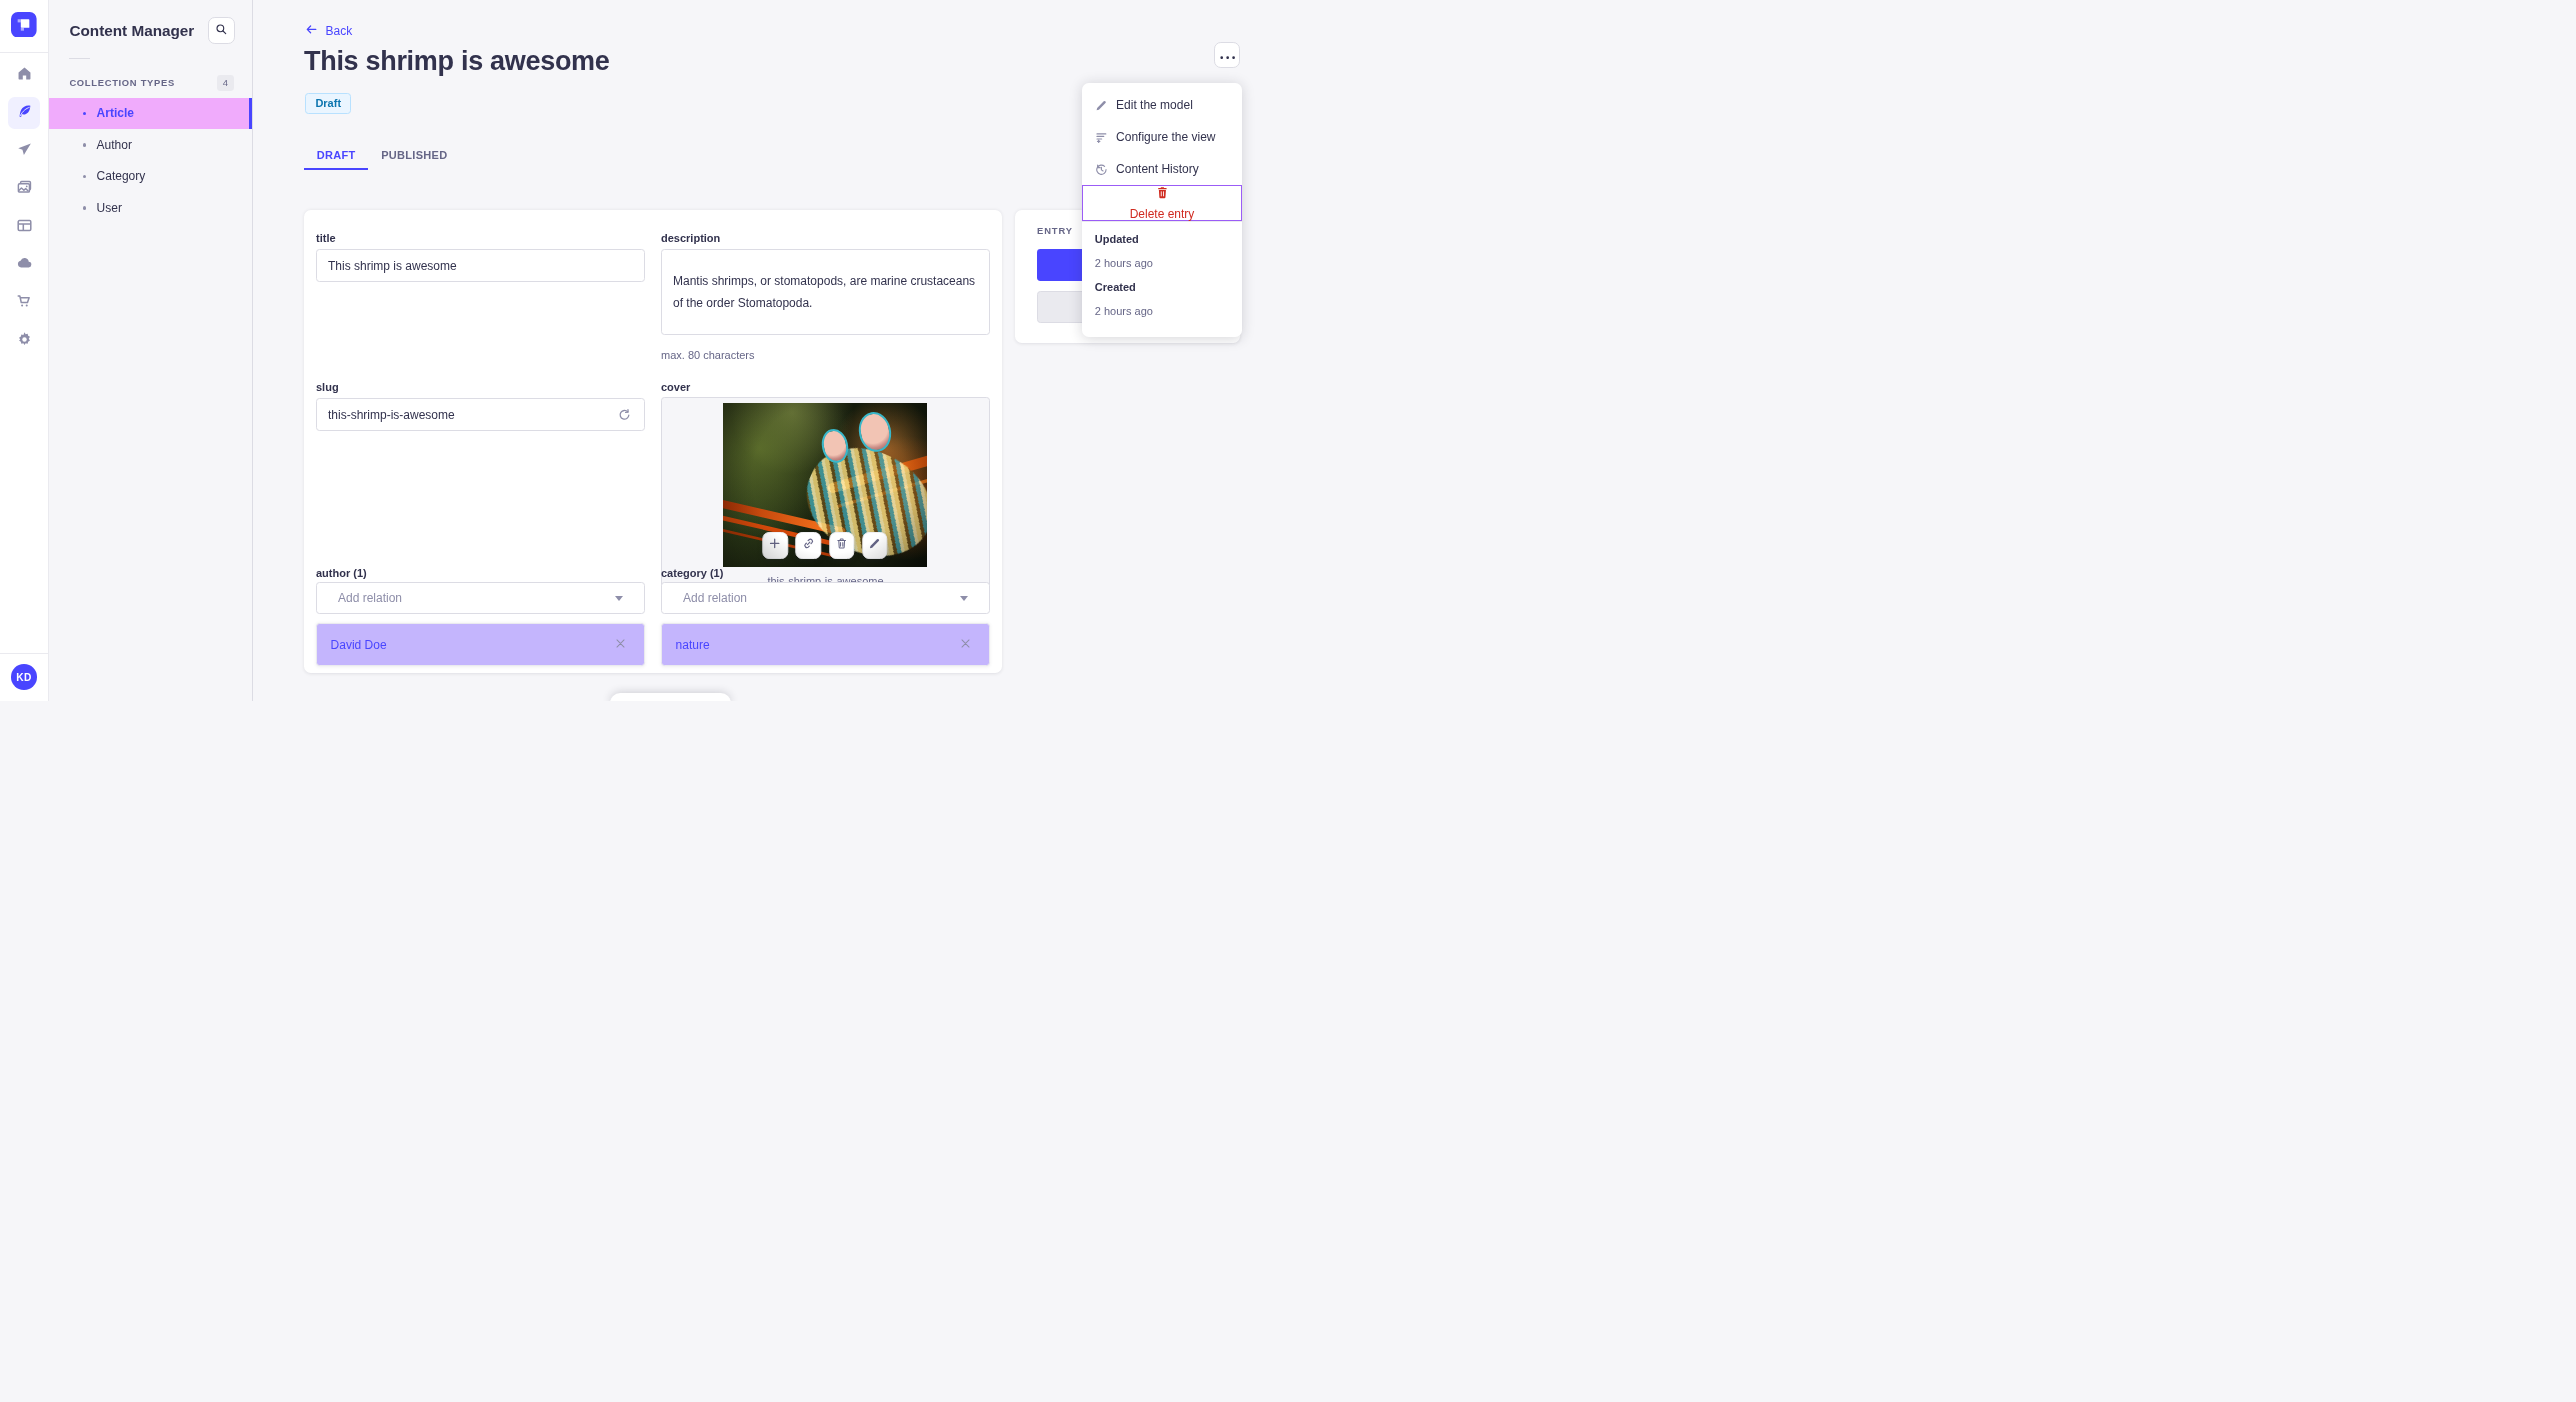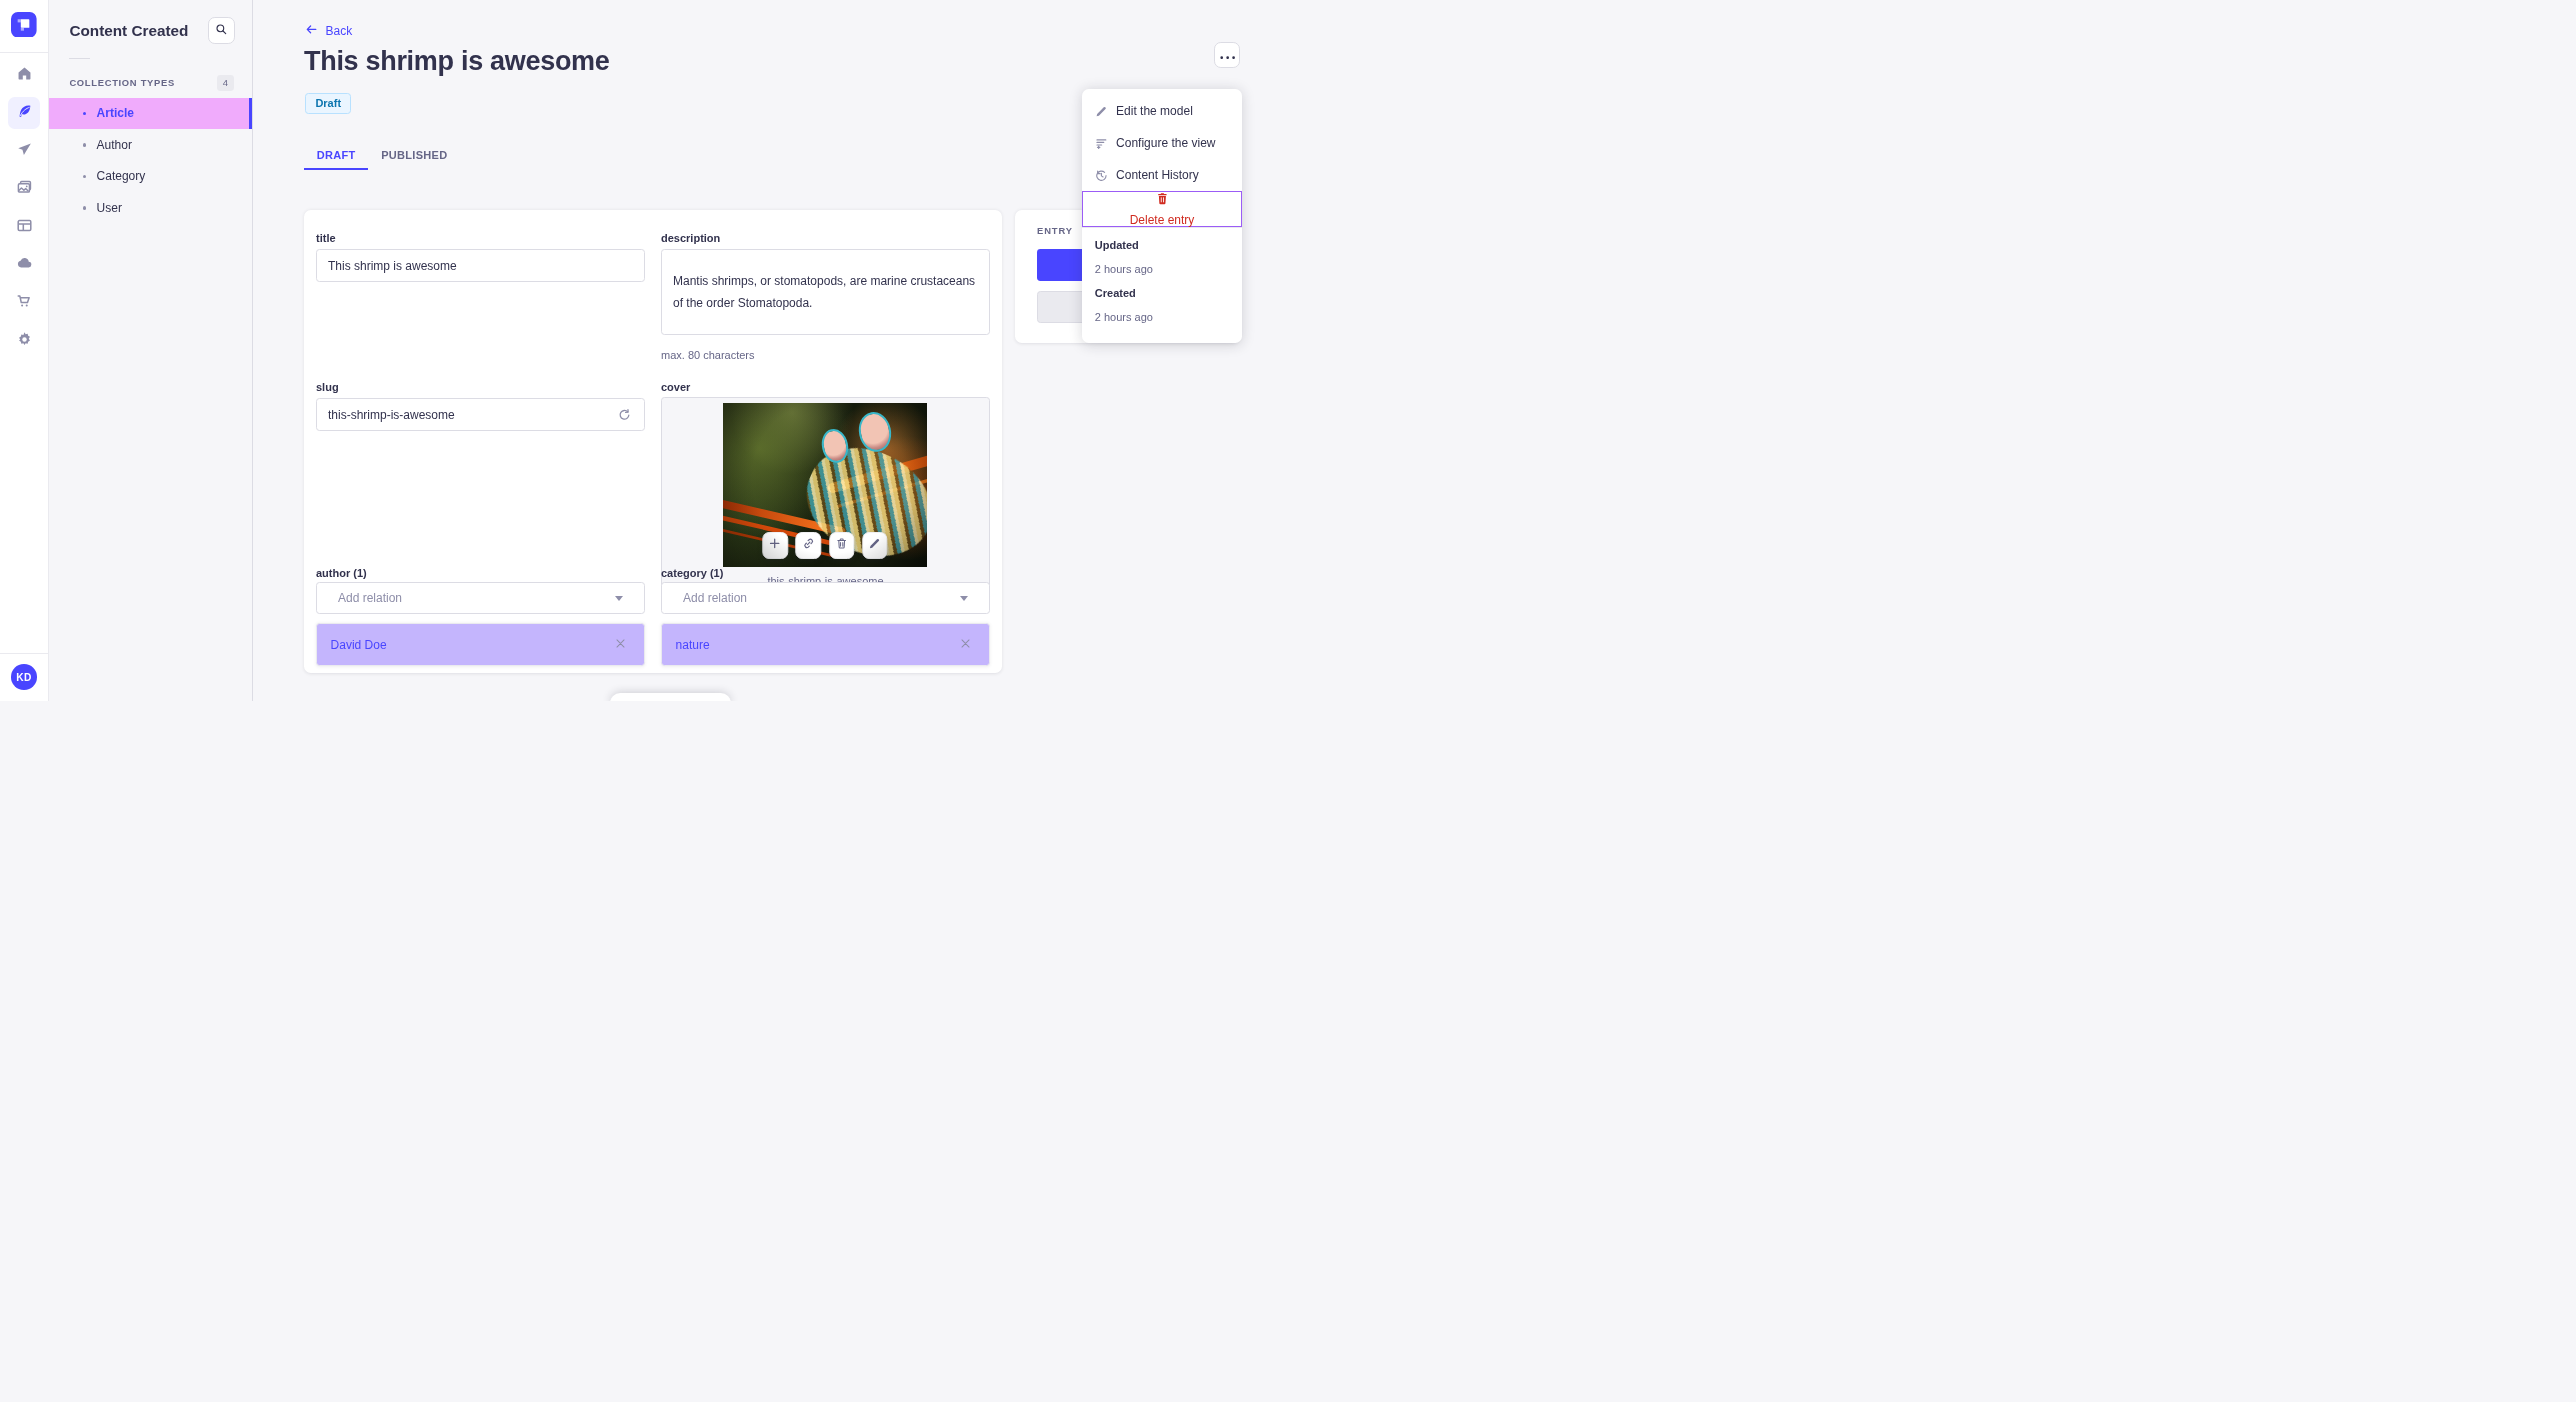--- a/index.html
+++ b/index.html
@@ -80,21 +80,21 @@
   .cover-caption { position:absolute; left:0; right:0; top:177px; text-align:center; font-size:11px; color:#666687; }
 
   
   .entry-card { position:absolute; left:760px; top:210px; width:225px; height:133px; background:#fff; border-radius:6.8px; box-shadow:0 0.9px 3.4px rgba(33,33,52,.1); }
   .entry-title { position:absolute; left:22px; top:15.3px; font-size:9.4px; font-weight:bold; letter-spacing:0.9px; color:#666687; }
   .entry-btn { position:absolute; left:22px; width:181px; height:32px; border-radius:3.4px; cursor:pointer; border:0; }
   .entry-btn.primary { top:39px; background:#4945ff; }
   .entry-btn.secondary { top:81px; background:#eaeaef; border:0.9px solid #dcdce4; }
 
   
-  .menu { position:absolute; left:827px; top:89px; width:160px; height:254px; background:#fff; border-radius:6.8px; box-shadow:0 1.7px 12.8px rgba(33,33,52,.18); z-index:5; }
+  .menu { position:absolute; left:827px; top:83px; width:160px; height:254px; background:#fff; border-radius:6.8px; box-shadow:0 1.7px 12.8px rgba(33,33,52,.18); z-index:5; }
   .menu-list { padding-top:6px; }
   .menu-item { height:32px; display:flex; align-items:center; gap:8.5px; padding:0 12.8px; font-size:12px; color:#32324d; cursor:pointer; }
   .menu-item .mi-icon { color:#8e8ea9; display:flex; align-items:center; }
   .menu-item.danger { height:36px; color:#d02b20; border:1.7px solid #9b5cf6;flex-direction:column; }
   .menu-item.danger .mi-icon { color:#d02b20; }
   .menu-sep { height:0.9px; background:#eaeaef; }
   .menu-meta { padding:11px 12.8px 0; }
   .meta-label { font-size:11px; font-weight:bold; color:#32324d; }
   .meta-value { font-size:11px; color:#666687; margin-top:12px; }
   .meta-group + .meta-group { margin-top:12px; }
@@ -169,21 +169,21 @@
       </div>
     </div>
     <div class="nav-bottom">
       <div class="avatar">KD</div>
     </div>
   </div>
 
   <div class="subnav">
     <div class="subnav-header">
       <div class="subnav-title-row">
-        <div class="subnav-title">Content Created</div>
+        <div class="subnav-title">Content Manager</div>
         <div class="search-btn">
           <span><svg width="12.8" height="12.8" viewBox="0 0 16 16" fill="none" stroke="#32324d" stroke-width="1.4" stroke-linecap="round">
                 <circle cx="6.7" cy="6.7" r="4.2"></circle>
                 <path d="M10 10l3.4 3.4"></path>
               </svg></span>
         </div>
       </div>
       <div class="subnav-divider"></div>
     </div>
 

